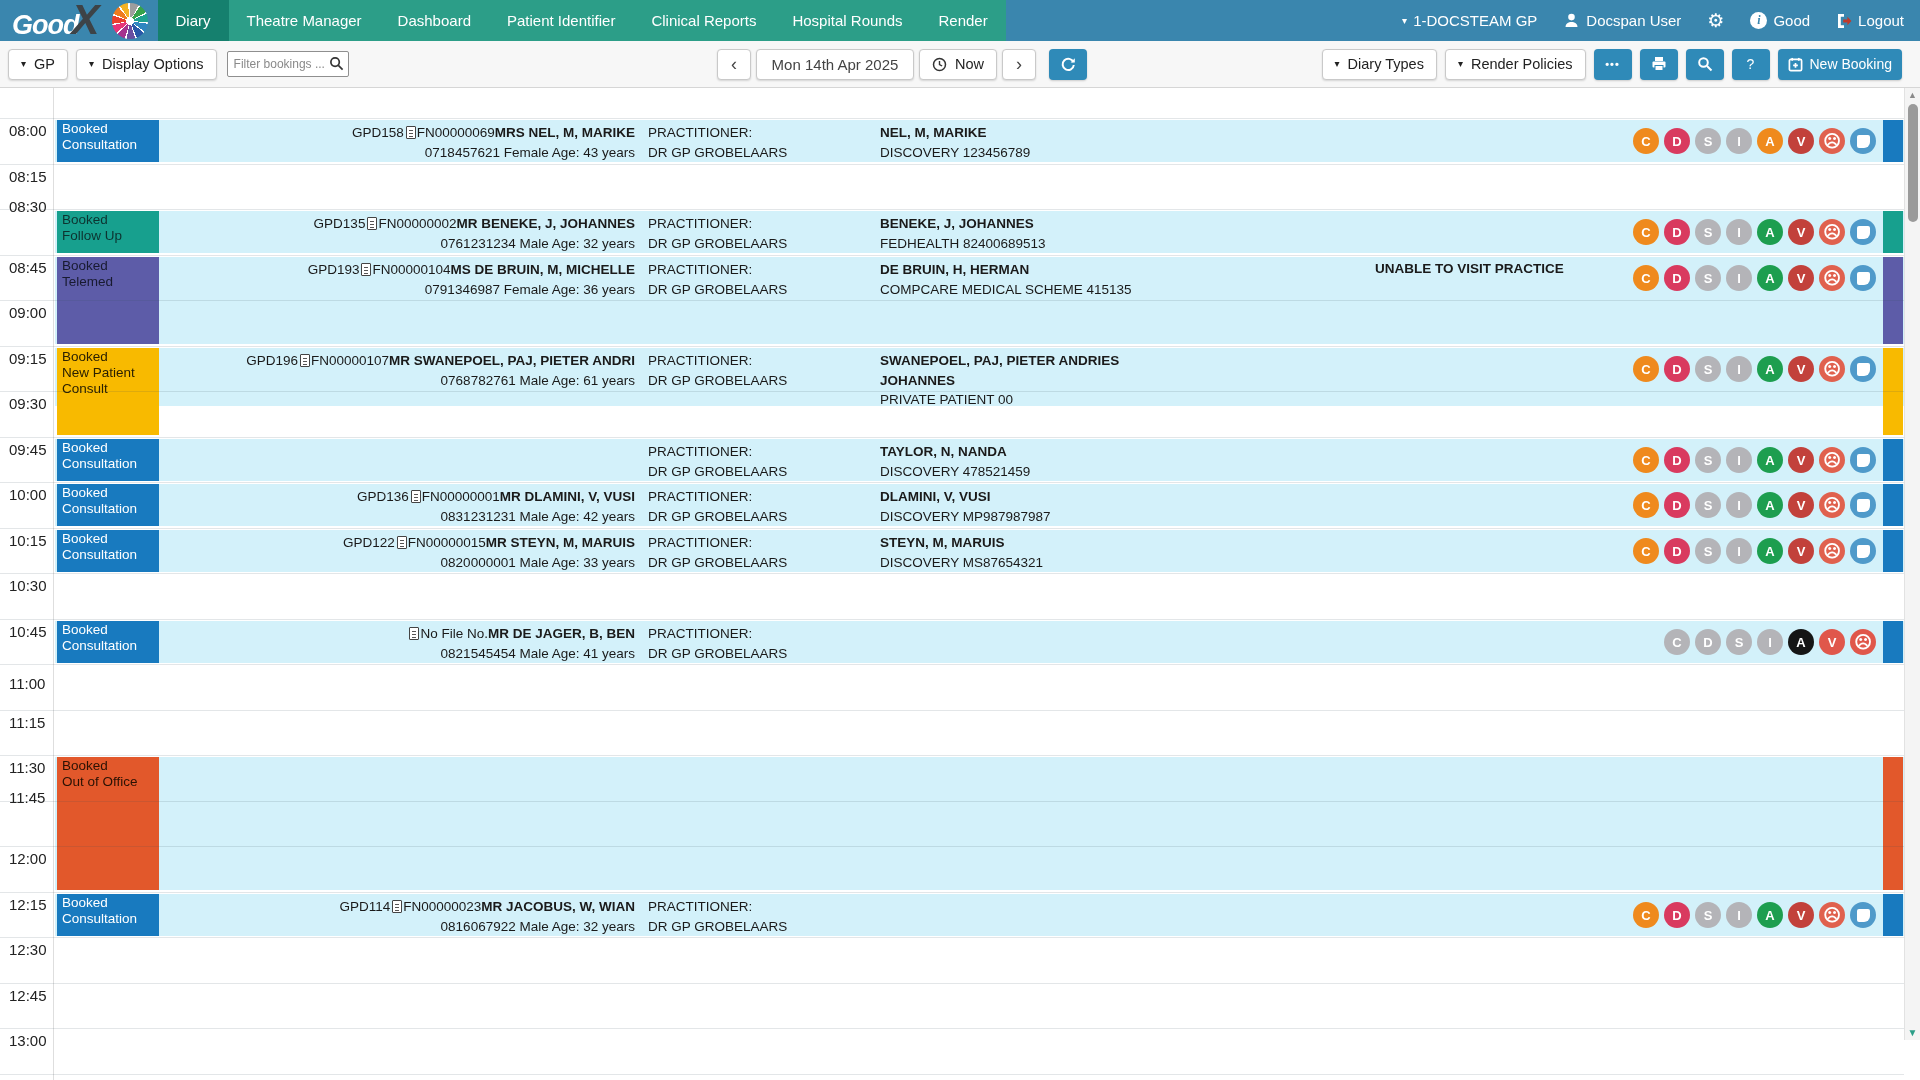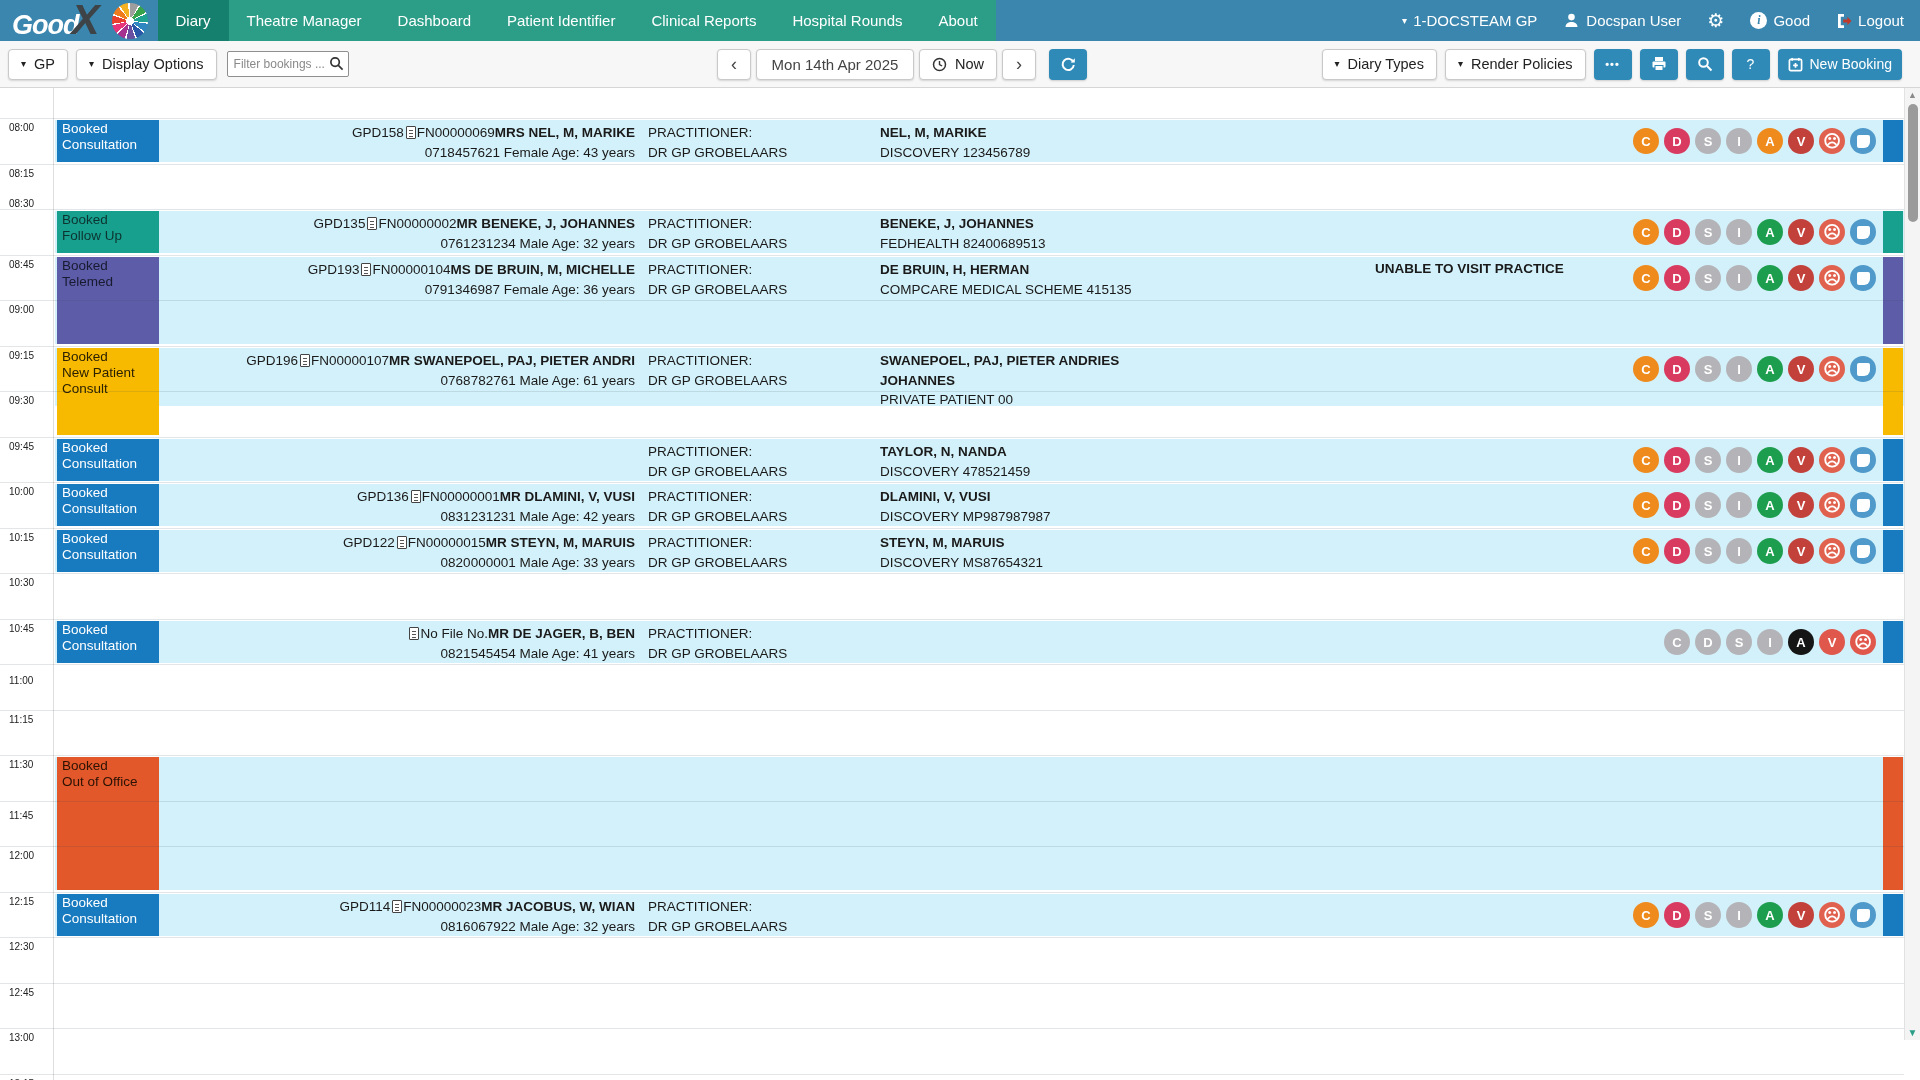--- a/index.html
+++ b/index.html
@@ -44,21 +44,21 @@
     min-width:38px; display:inline-flex; align-items:center; justify-content:center;
     gap:7px; padding:0 10px; font-size:14px; cursor:pointer; box-shadow:0 1px 2px rgba(0,0,0,0.18); white-space:nowrap; }
   .refresh-btn { margin-left:8px; }
   .right-tools { margin-left:auto; display:flex; align-items:center; gap:8px; padding-right:10px; }
   .dots { font-size:11px; letter-spacing:1px; font-weight:bold; }
 
   
   .diary { position:relative; height:992px; background:#fff; overflow:hidden; }
   .gutter-line { position:absolute; left:53px; top:0; bottom:0; width:1px; background:#dedede; z-index:3; }
   .gline { position:absolute; left:0; right:16px; height:1px; background:rgba(60,80,90,0.14); z-index:3; }
-  .tlabel { position:absolute; left:9px; font-size:10px; color:#222; z-index:4; }
+  .tlabel { position:absolute; left:9px; font-size:15px; color:#222; z-index:4; }
 
   .booking { position:absolute; left:55px; right:16px; z-index:2; }
   .b-bg { position:absolute; left:0; right:0; top:0; bottom:0; background:#d3f1fa; }
   .b-label { position:absolute; left:2px; top:0; bottom:0; width:102px; padding:1px 5px;
     font-size:13.5px; line-height:1.18; z-index:5; overflow:hidden; }
   .b-patient { position:absolute; left:85px; top:3px; width:495px; text-align:right;
     font-size:13.5px; line-height:1.45; color:#1a1a1a; z-index:4; }
   .b-patient .l1 { white-space:nowrap; }
   .b-name, .dn, .b-note { font-weight:bold; }
   .doc-icon { display:inline-block; width:10px; height:13px; background:#fff; border:1px solid #444;
@@ -107,21 +107,21 @@
         <div class="menu-item">
     <span>Patient Identifier</span>
   </div>
         <div class="menu-item">
     <span>Clinical Reports</span>
   </div>
         <div class="menu-item">
     <span>Hospital Rounds</span>
   </div>
         <div class="menu-item">
-    <span>About</span>
+    <span>Render</span>
   </div>
       </div>
     <div class="nav-right">
       <span class="nav-chip">
         <span class="caret">▾</span>
         <span>1-DOCSTEAM GP</span>
       </span>
       <span class="nav-chip">
         <svg width="17" height="17" viewBox="0 0 16 16">
             <circle cx="8" cy="4.8" r="3.1" fill="#fff"></circle>
@@ -254,21 +254,21 @@
       <div class="tlabel" style="top: 489px;">10:30</div>
       <div class="gline" style="top: 530.5px;"></div>
       <div class="tlabel" style="top: 534.5px;">10:45</div>
       <div class="gline" style="top: 576px;"></div>
       <div class="tlabel" style="top: 587px;">11:00</div>
       <div class="gline" style="top: 621.5px;"></div>
       <div class="tlabel" style="top: 625.5px;">11:15</div>
       <div class="gline" style="top: 667px;"></div>
       <div class="tlabel" style="top: 671px;">11:30</div>
       <div class="gline" style="top: 712.5px;"></div>
-      <div class="tlabel" style="top: 722px;">11:45</div>
+      <div class="tlabel" style="top: 701px;">11:45</div>
       <div class="gline" style="top: 758px;"></div>
       <div class="tlabel" style="top: 762px;">12:00</div>
       <div class="gline" style="top: 803.5px;"></div>
       <div class="tlabel" style="top: 807.5px;">12:15</div>
       <div class="gline" style="top: 849px;"></div>
       <div class="tlabel" style="top: 853px;">12:30</div>
       <div class="gline" style="top: 894.5px;"></div>
       <div class="tlabel" style="top: 898.5px;">12:45</div>
       <div class="gline" style="top: 940px;"></div>
       <div class="tlabel" style="top: 944px;">13:00</div>

